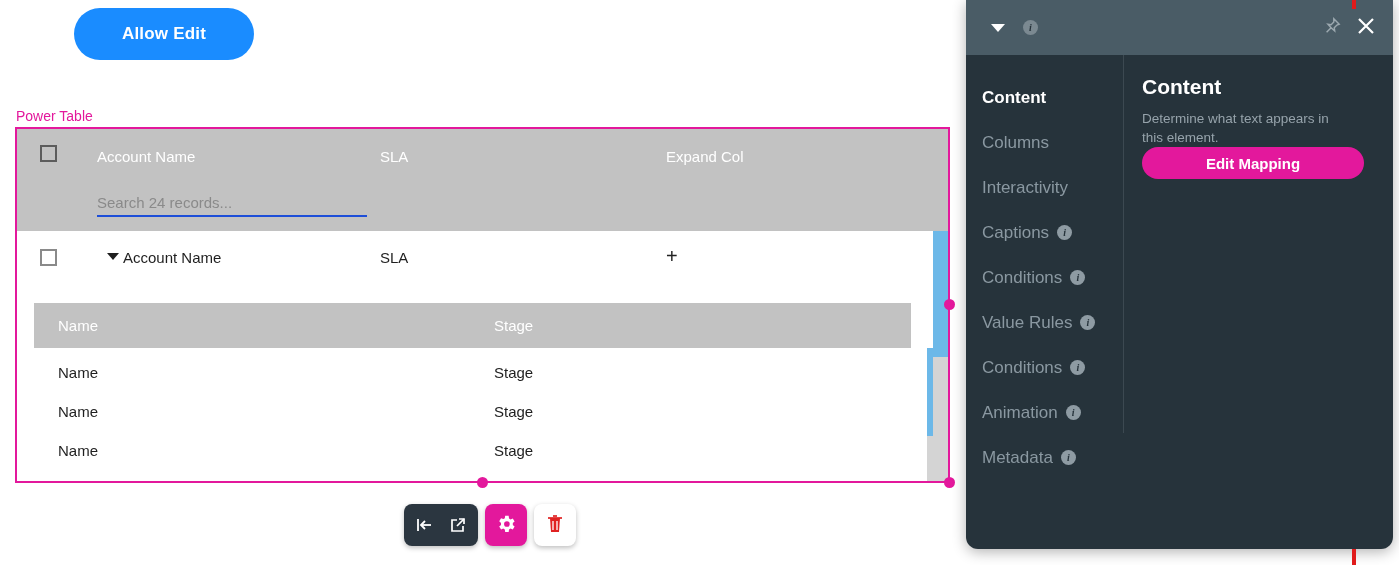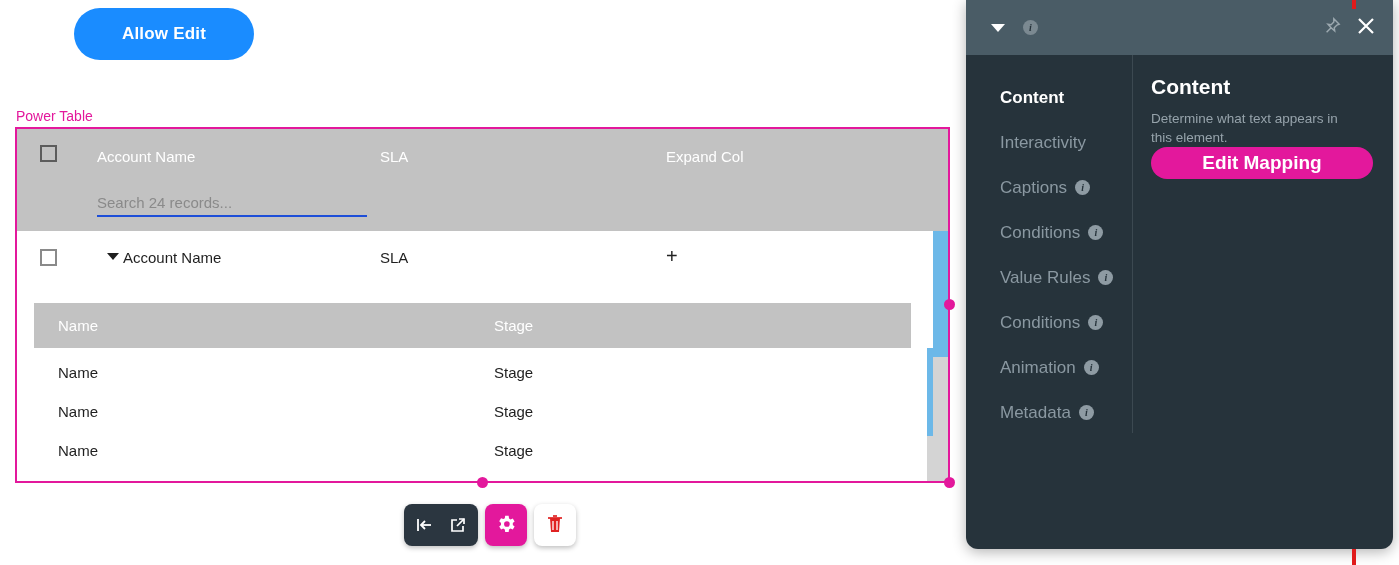--- a/index.html
+++ b/index.html
@@ -191,21 +191,21 @@
     width: 15px; height: 15px; border-radius: 50%;
     background: #8e9ba3; color: #26333b;
     font-size: 10px; font-weight: 700; font-style: italic;
     font-family: "Liberation Serif", serif;
   }
   .info-hdr { margin-left: 18px; background:#7b8991; }
   #panel-header .spacer { flex: 1; }
   #pin-icon { cursor: pointer; opacity: .65; margin-right: 14px; }
   #close-icon { cursor: pointer; }
 
-  #panel-body { display: flex; height: 378px; padding-left: 18px; }
+  #panel-body { display: flex; height: 378px; }
   #panel-nav {
     width: 158px; padding: 20px 0 0 16px;
     border-right: 1px solid #3c4951;
   }
   .nav-item {
     display: flex; align-items: center; gap: 8px;
     height: 45px; font-size: 17px; color: #8a98a1; cursor: pointer;
   }
   .nav-item.active { color: #ffffff; font-weight: 700; }
 
@@ -214,21 +214,21 @@
     color: #ffffff; font-size: 21px; font-weight: 700; margin-bottom: 10px;
   }
   #content-desc {
     color: #96a3ab; font-size: 13.5px; line-height: 19px;
     width: 210px; 
   }
   #edit-mapping-btn {
     width: 222px; height: 32px;
     background: #e3189c; color: #ffffff;
     border: none; border-radius: 16px;
-    font-size: 19px; font-weight: 600;
+    font-size: 15px; font-weight: 600;
     font-family: "Liberation Sans", sans-serif; cursor: pointer;
   }
 
   
   .red-marker { position: absolute; background: #e01b1b; width: 4px; }
   #red-top { left: 1352px; top: 0; height: 9px; }
   #red-bottom { left: 1352px; top: 549px; height: 16px; }
 </style>
 </head>
 <body>
@@ -355,20 +355,23 @@
       </span>
     </div>
 
     <div id="panel-body">
 
       <div id="panel-nav">
         <div class="nav-item active">
           <span>Content</span>
         </div>
         <div class="nav-item">
+          <span>Columns</span>
+        </div>
+        <div class="nav-item">
           <span>Interactivity</span>
         </div>
         <div class="nav-item">
           <span>Captions</span>
           <span class="info-badge">i</span>
         </div>
         <div class="nav-item">
           <span>Conditions</span>
           <span class="info-badge">i</span>
         </div>

